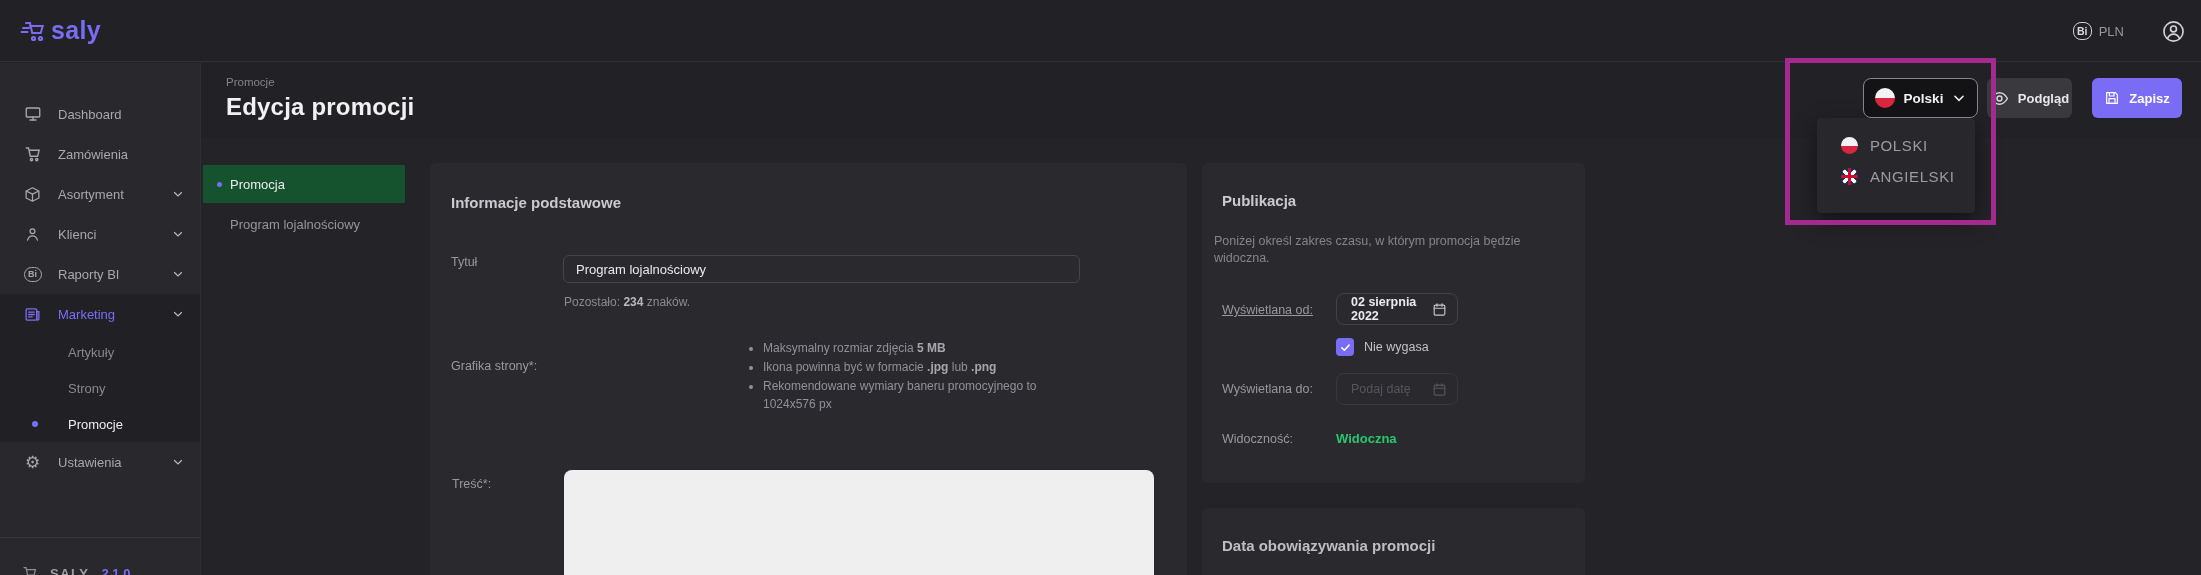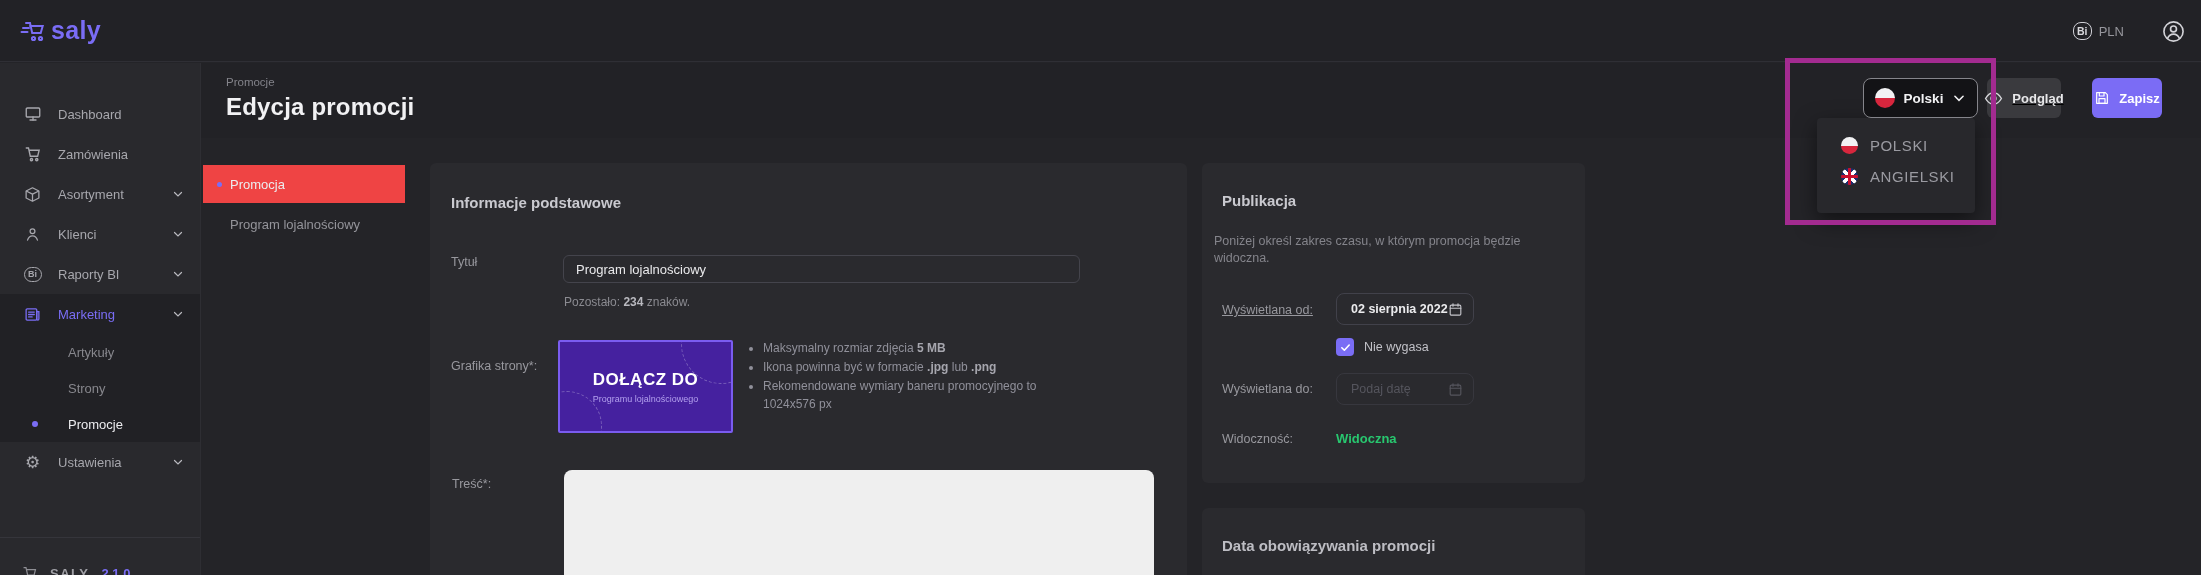--- a/index.html
+++ b/index.html
@@ -58,21 +58,21 @@
   
   .header {
     position:absolute; left:201px; top:63px; width:2000px; height:75px;
     background:#222226; padding-left:25px;
   }
   .breadcrumb { font-size:11.5px; color:#83838a; margin-top:13px; }
   .page-title { font-size:24px; font-weight:bold; color:#f1f1f3; margin-top:5px; letter-spacing:.2px; }
   
   .tabcol { position:absolute; left:203px; top:165px; width:202px; }
   .tab { height:38px; display:flex; align-items:center; padding-left:27px; font-size:13px; color:#94949a; position:relative; cursor:pointer; }
-  .tab.active { background:#ef4444; color:#ececef; }
+  .tab.active { background:#14532d; color:#ececef; }
   .tab.active .tabdot { position:absolute; left:14px; width:5px; height:5px; border-radius:50%; background:#7a6df5; }
   .tab.inactive { height:42px; }
   
   .card { position:absolute; background:#2a2a2e; border-radius:6px; }
   .card h2 { font-size:15px; font-weight:bold; color:#c9c9cf; }
   .main-card { left:430px; top:163px; width:757px; height:460px; }
   .main-card h2 { position:absolute; left:21px; top:31px; }
   .field-label { position:absolute; font-size:12.5px; color:#98989e; }
   .title-input {
     position:absolute; left:133px; top:92px; width:517px; height:28px;
@@ -100,21 +100,21 @@
   .bullets b { color:#a6a6ae; }
   .editor-box {
     position:absolute; left:134px; top:307px; width:590px; height:150px;
     background:#efefef; border-radius:8px;
   }
   
   .pub-card { left:1202px; top:163px; width:383px; height:320px; }
   .pub-card h2 { position:absolute; left:20px; top:29px; }
   .pub-desc { position:absolute; left:12px; top:70px; width:338px; font-size:12.5px; line-height:17px; color:#84848b; }
   .date-input {
-    position:absolute; left:134px; width:138px; height:32px;
+    position:absolute; left:134px; width:122px; height:32px;
     border:1px solid #41414a; border-radius:8px; background:transparent;
     display:flex; align-items:center; justify-content:space-between;
     padding:0 10px 0 14px; cursor:pointer;
   }
   .date-input .date-text { font-size:12.5px; font-weight:bold; color:#ebebed; }
   .date-input.placeholder { border-color:#37373e; }
   .date-input.placeholder .date-text { color:#55555d; font-weight:normal; }
   .checkbox-row { position:absolute; left:134px; top:175px; display:flex; align-items:center; gap:10px; cursor:pointer; }
   .checkbox {
     width:18px; height:18px; background:#7a6df5; border-radius:4px;
@@ -151,23 +151,23 @@
     background:#28282c; border-radius:4px; box-shadow:0 8px 22px rgba(0,0,0,.5);
     padding-top:12px; z-index:19;
   }
   .lang-option { height:31px; display:flex; align-items:center; padding-left:24px; gap:12px; cursor:pointer; }
   .lang-option-label { font-size:15px; color:#9b9ba2; letter-spacing:.6px; }
   .btn {
     position:absolute; top:78px; height:40px; border:none; border-radius:6px;
     display:flex; align-items:center; justify-content:center; gap:9px; cursor:pointer;
     font-family:"Liberation Sans", sans-serif;
   }
-  .preview-btn { left:1987px; width:74px; background:#3a3a3e;text-decoration:underline; }
+  .preview-btn { left:1987px; width:85px; background:#3a3a3e; }
   .preview-label { font-size:13px; font-weight:bold; color:#e8e8ea; }
-  .save-btn { left:2092px; width:70px; background:#7b6cf5; }
+  .save-btn { left:2092px; width:90px; background:#7b6cf5; }
   .save-label { font-size:13px; font-weight:bold; color:#ffffff; }
   
   .annotation {
     position:absolute; left:1785px; top:58px; width:211px; height:167px;
     border:5px solid #a32b90; z-index:50; pointer-events:none;
   }
   svg { display:block; }
 </style>
 </head>
 <body>
@@ -336,26 +336,20 @@
   <div class="card main-card">
     <h2>Informacje podstawowe</h2>
 
     <span class="field-label" style="left:21px; top:92px;">Tytuł</span>
     <input class="title-input" type="text" value="Program lojalnościowy" style="">
     <div class="remaining">
       <span>Pozostało: </span><b>234</b><span> znaków.</span>
     </div>
 
     <span class="field-label" style="left:21px; top:196px;">Grafika strony*:</span>
-    <div class="banner">
-      <span class="banner-deco1"></span>
-      <span class="banner-deco2"></span>
-      <span class="banner-line1">DOŁĄCZ DO</span>
-      <span class="banner-line2">Programu lojalnościowego</span>
-    </div>
     <ul class="bullets">
       <li><span>Maksymalny rozmiar zdjęcia </span><b>5 MB</b></li>
       <li><span>Ikona powinna być w formacie </span><b>.jpg</b><span> lub </span><b>.png</b></li>
       <li><span>Rekomendowane wymiary baneru promocyjnego to 1024x576 px</span></li>
     </ul>
 
     <span class="field-label" style="left:22px; top:314px;">Treść*:</span>
     <div class="editor-box"></div>
   </div>
 

